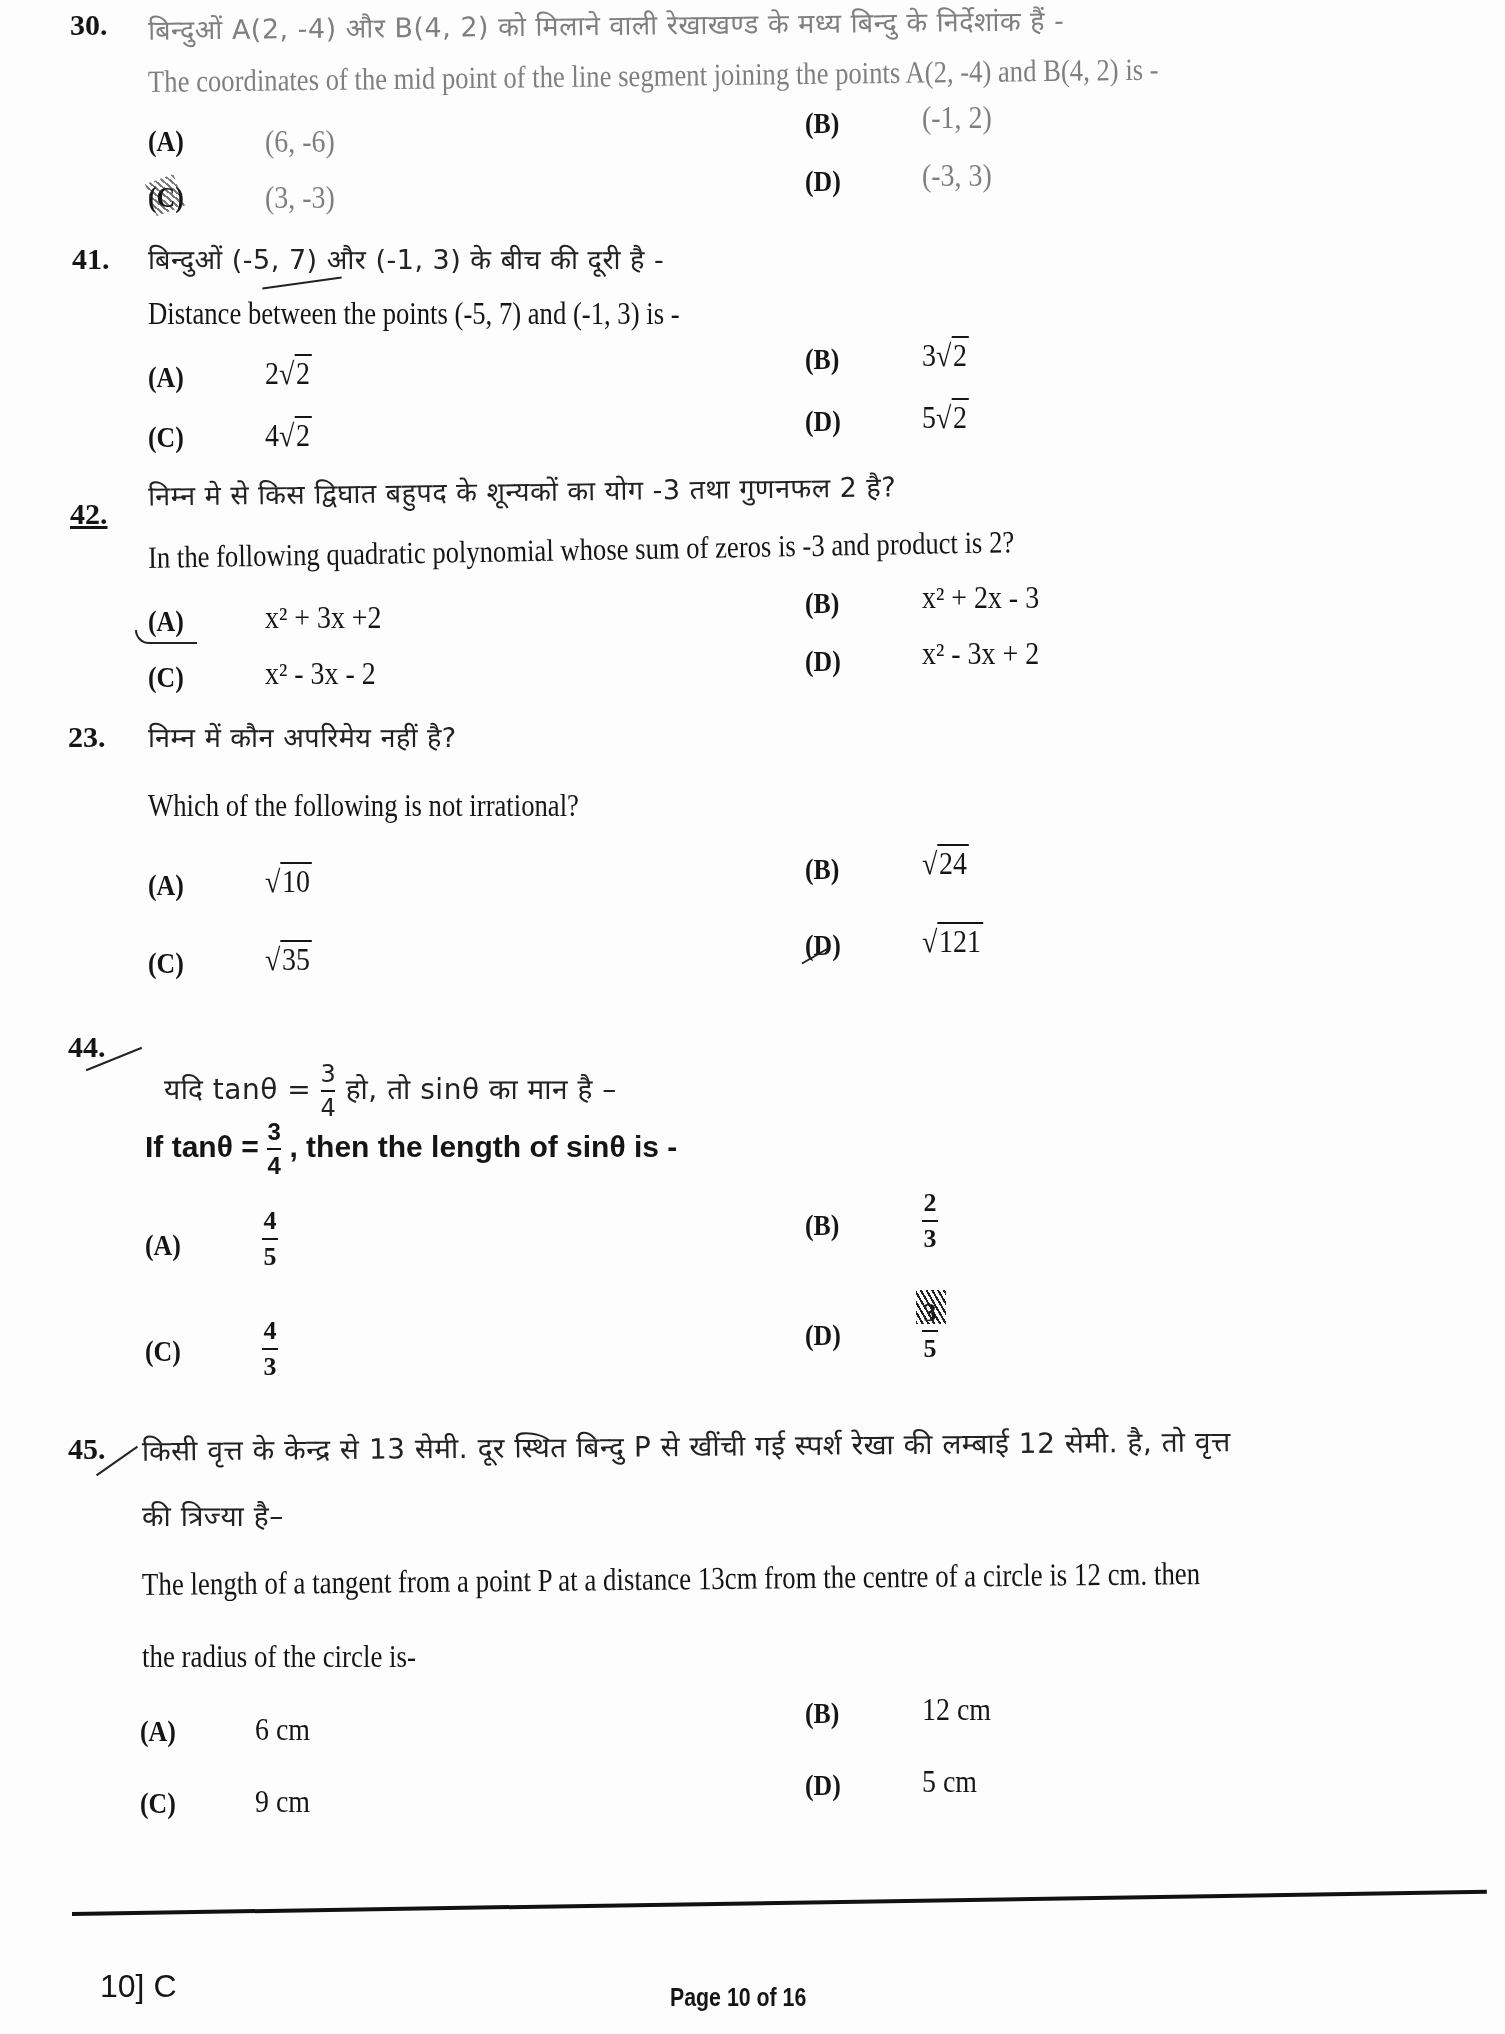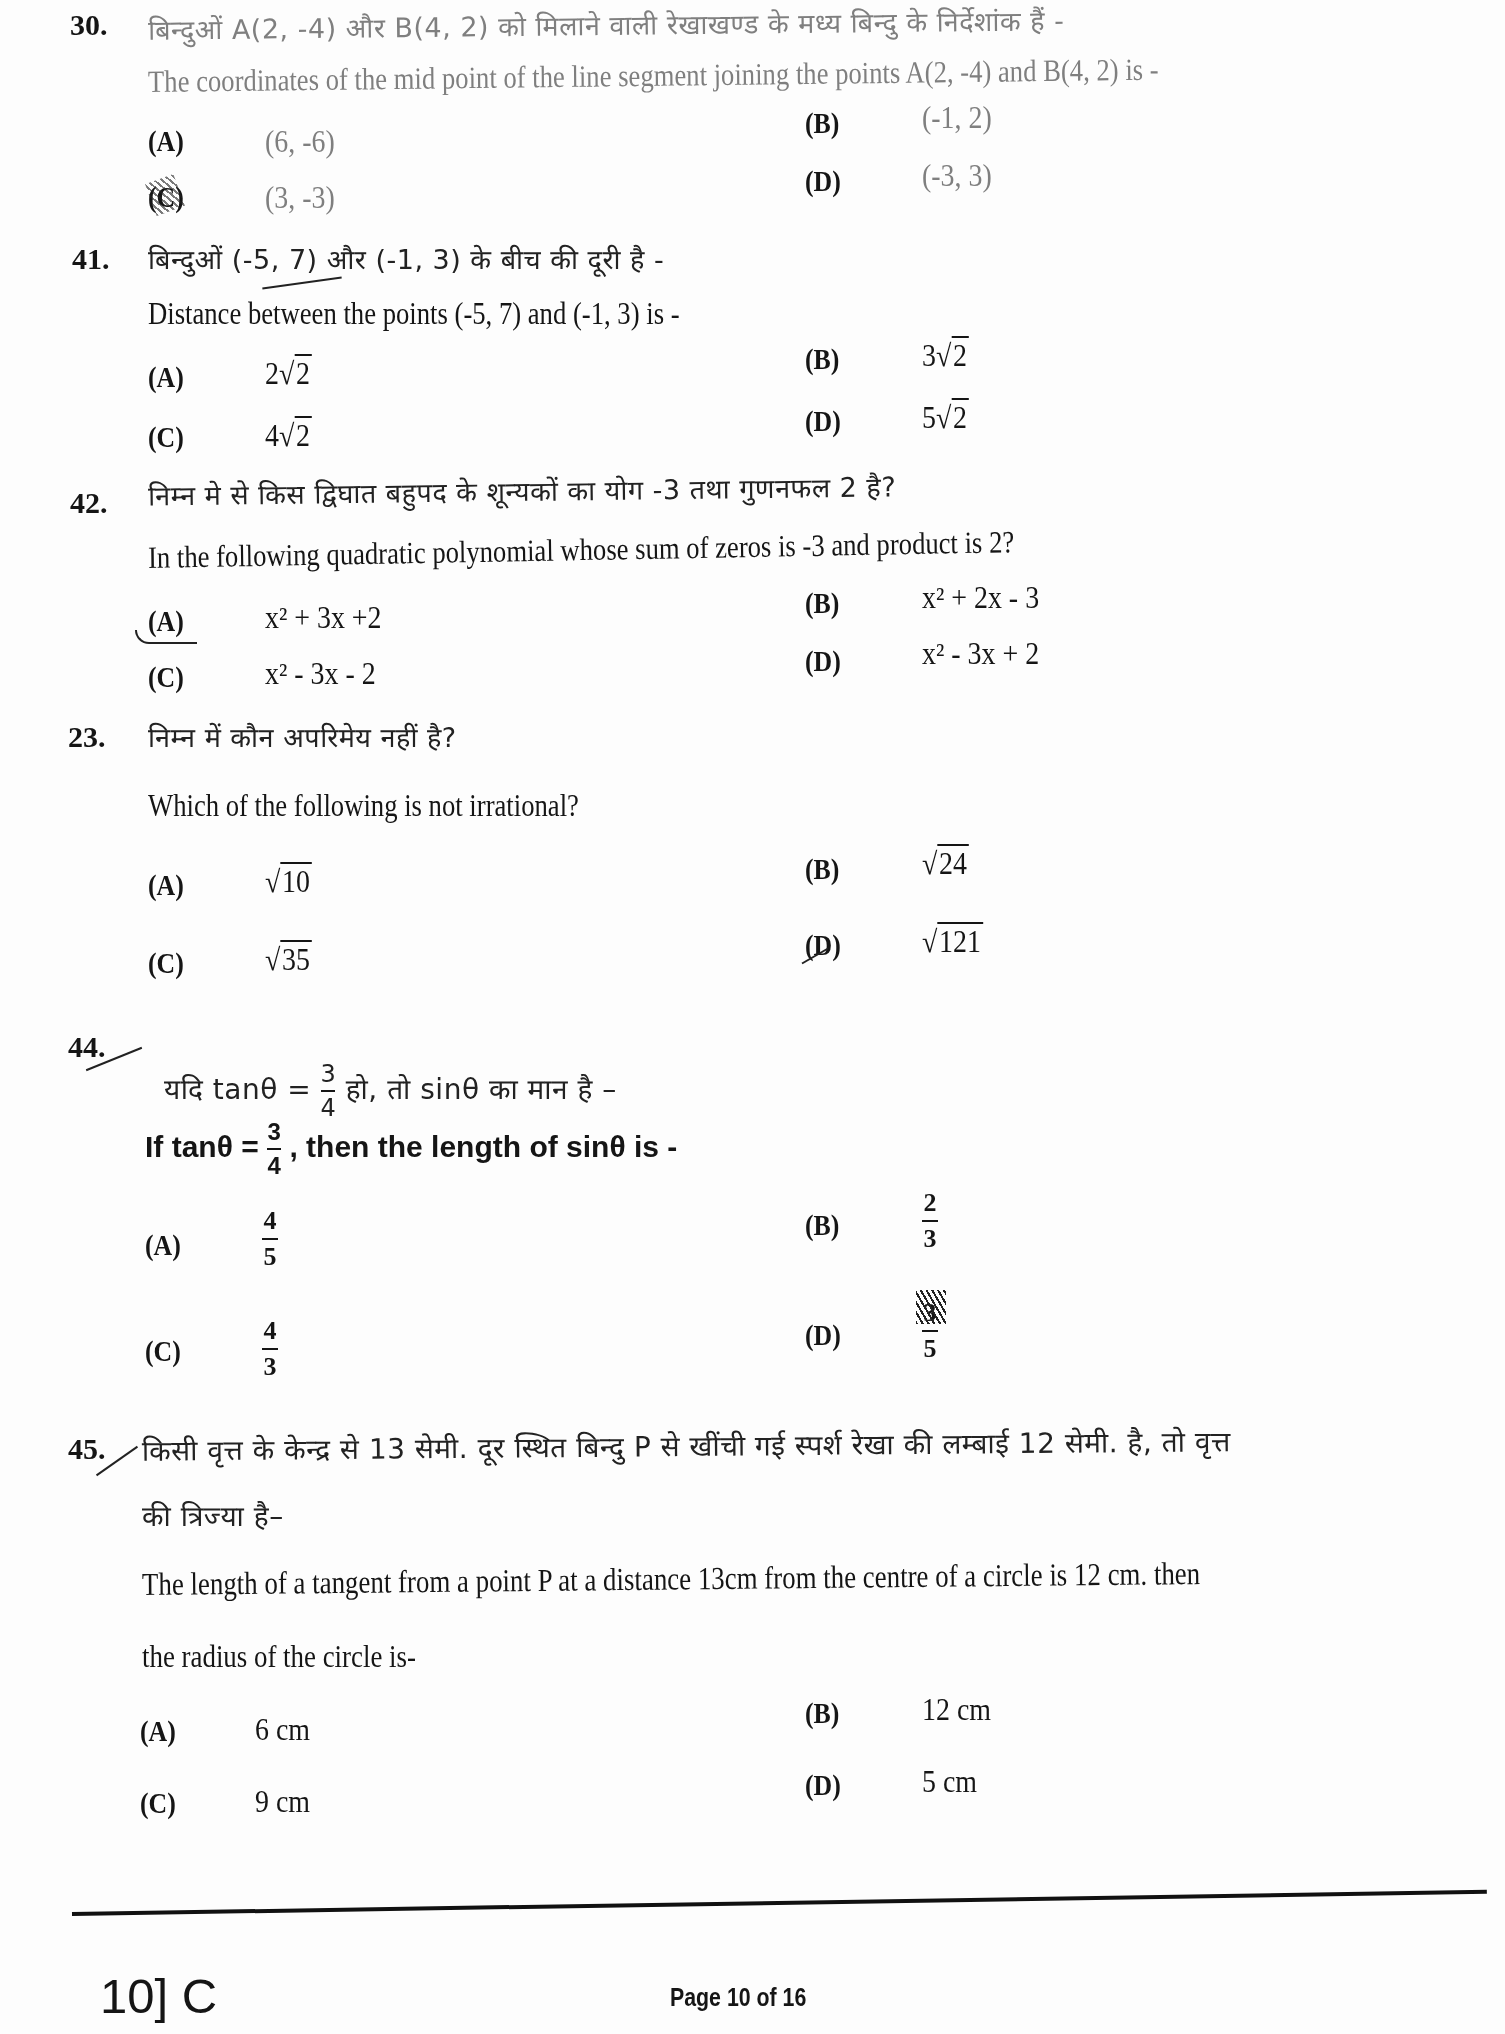--- a/index.html
+++ b/index.html
@@ -15,21 +15,21 @@
   .lbl { font-size:30px; font-weight:bold; transform:scaleX(0.86); transform-origin:left center; }
   .val { font-size:31px; transform:scaleX(0.9); transform-origin:left center; }
   .faded { color:#555; opacity:0.75; }
   .sqrt { display:inline-block; }
   .sqrt .rad { border-top:2px solid #151515; padding:0 2px; }
   .frac { display:inline-flex; flex-direction:column; align-items:center; line-height:1; font-size:24px; vertical-align:middle; }
   .frac .bar { width:14px; border-top:2px solid #151515; margin:4px 0; }
   .fracbig { font-size:26px; font-weight:bold; }
   .fracbig .bar { width:16px; }
   .rule { position:absolute; left:72px; top:1912px; width:1415px; height:4px; background:#111; transform:rotate(-0.9deg); transform-origin:left center; }
-  .footer-left { font-family:"Liberation Sans", sans-serif; font-size:49px; }
+  .footer-left { font-family:"Liberation Sans", sans-serif; font-size:32px; }
   .footer-mid { font-family:"Liberation Sans", sans-serif; font-size:26px; font-weight:bold; transform:scaleX(0.82); transform-origin:left center; }
   .mark { position:absolute; border-bottom:2px solid #222; }
   .scribble { position:absolute; width:30px; height:34px;
     background:repeating-linear-gradient(60deg,#222 0 2px,transparent 2px 5px); }
 </style>
 </head>
 <body>
 
 <div>
   <span class="abs qnum" style="left:70px;top:8px;">30.</span>
@@ -63,21 +63,21 @@
   <span class="abs val" style="left:265px;top:418px;">
     <span>4</span><span class="sqrt">√<span class="rad">2</span></span>
   </span>
   <span class="abs lbl" style="left:805px;top:404px;">(D)</span>
   <span class="abs val" style="left:922px;top:400px;">
     <span>5</span><span class="sqrt">√<span class="rad">2</span></span>
   </span>
 </div>
 
 <div>
-  <span class="abs qnum" style="left:70px;top:486px;">42.</span>
+  <span class="abs qnum" style="left:70px;top:497px;text-decoration:underline;">42.</span>
   <span class="abs hi" style="left:148px;top:472px;transform:rotate(-0.7deg);">निम्न मे से किस द्विघात बहुपद के शून्यकों का योग -3 तथा गुणनफल 2 है?</span>
   <span class="abs en" style="left:148px;top:540px;transform:scaleX(0.86) rotate(-0.9deg);">In the following quadratic polynomial whose sum of zeros is -3 and product is 2?</span>
   <span class="abs lbl" style="left:148px;top:604px;">(A)</span>
   <span class="mark" style="left:135px;top:630px;width:60px;border-radius:0 0 0 30px;border-left:2px solid #222;height:12px;"></span>
   <span class="abs val" style="left:265px;top:600px;">x² + 3x +2</span>
   <span class="abs lbl" style="left:805px;top:586px;">(B)</span>
   <span class="abs val" style="left:922px;top:580px;">x² + 2x - 3</span>
   <span class="abs lbl" style="left:148px;top:660px;">(C)</span>
   <span class="abs val" style="left:265px;top:656px;">x² - 3x - 2</span>
   <span class="abs lbl" style="left:805px;top:644px;">(D)</span>

